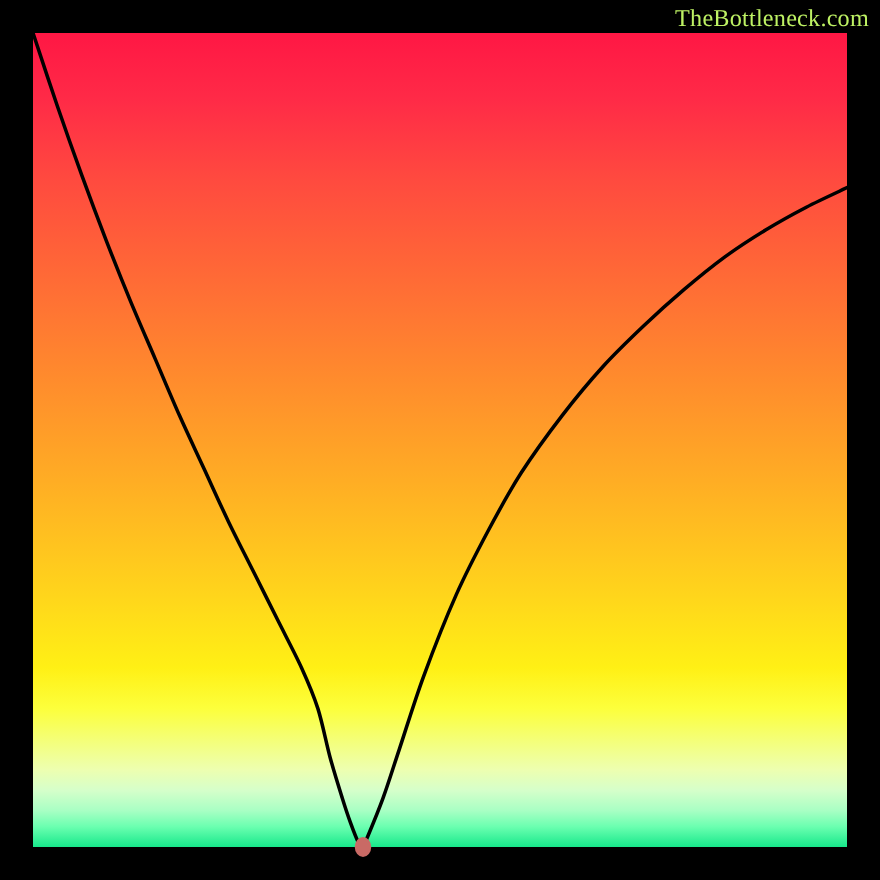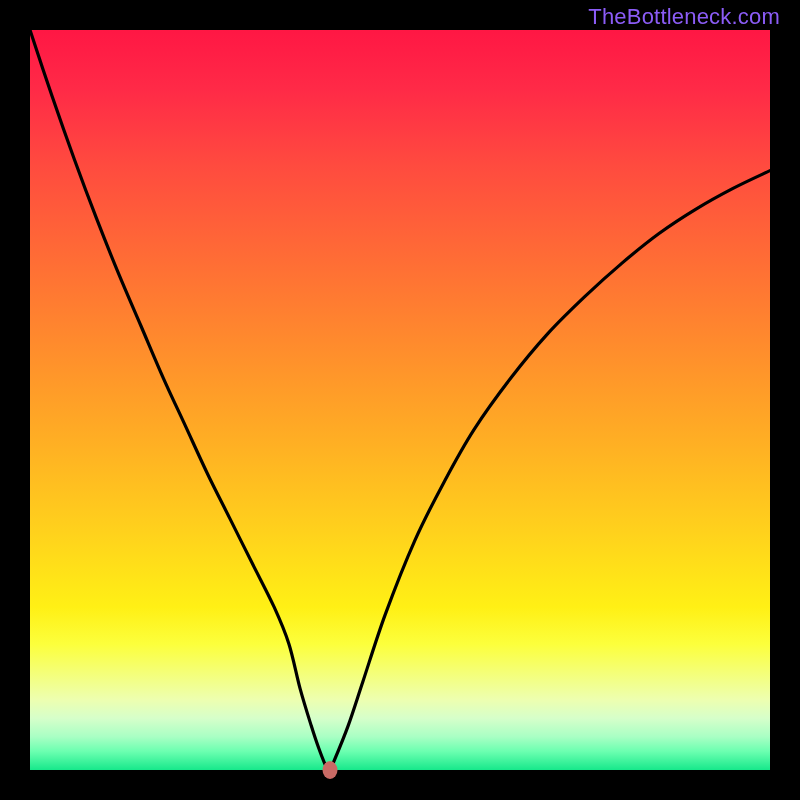--- a/index.html
+++ b/index.html
@@ -13,26 +13,27 @@
   }
   .frame {
     position: relative;
     width: 800px;
     height: 800px;
     background: #000;
   }
   .watermark {
     position: absolute;
     top: 4px;
-    right: 20px;
-    color: #8b5cf6;
+    right: 10px;
+    color: #bef264;
     font-size: 22px;
     font-weight: 500;
     letter-spacing: 0.2px;
     z-index: 5;
+    font-family: Liberation Serif, serif;
   }
   .plot-area {
     position: absolute;
     left: 30px;
     top: 30px;
     width: 740px;
     height: 740px;
   }
   .gradient-bg {
     position: absolute;

